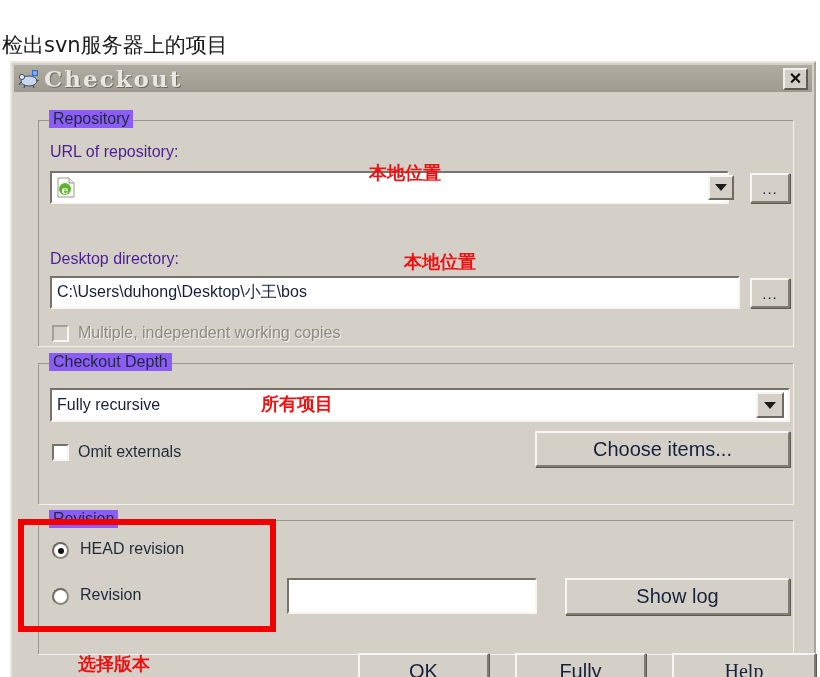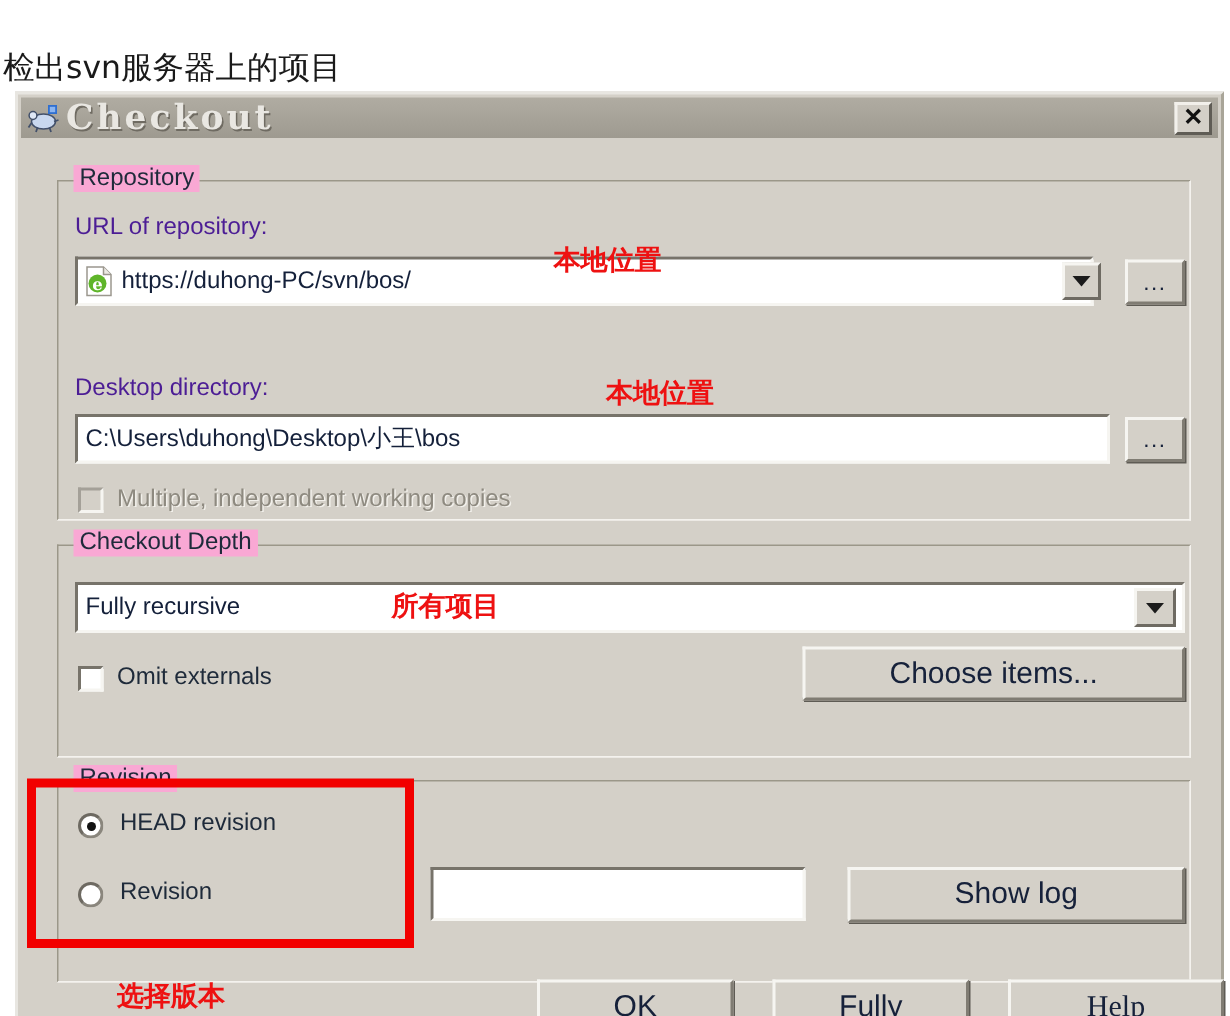--- a/index.html
+++ b/index.html
@@ -110,21 +110,21 @@
     left: -1px; top: -1px; right: -1px; bottom: -1px;
     border: 1px solid #f4f2ee;
     border-left-color: transparent;
     border-top-color: transparent;
     pointer-events: none;
   }
   .group-title {
     position: absolute;
     top: -11px;
     left: 10px;
-    background: #f9a8d4;
+    background: #8b5cf6;
     padding: 0 4px;
     font-size: 16px;
     color: #1e2a3a;
     white-space: nowrap;
   }
 
   .field-label {
     position: absolute;
     font-size: 16px;
     color: #4c1d95;
@@ -324,21 +324,20 @@
 
     <div class="sunken" style="left:38px; top:108px; width:679px; height:33px;">
       <div id="url-icon">
         <svg width="20" height="21" viewBox="0 0 20 21">
           <path d="M2 1 h11 l5 5 v14 h-16 z" fill="#ffffff" stroke="#9b978e" stroke-width="1"></path>
           <path d="M13 1 v5 h5" fill="#eceae4" stroke="#9b978e" stroke-width="1"></path>
           <circle cx="9" cy="12" r="6" fill="#5fb52a"></circle>
           <text x="9" y="16.5" font-family="DejaVu Serif, serif" font-size="11" font-weight="bold" fill="#ffffff" text-anchor="middle">e</text>
         </svg>
       </div>
-      <div class="value" title="https://duhong-PC/svn/bos/">https://duhong-PC/svn/bos/</div>
     </div>
 
     <div class="combo-btn" style="left:696px; top:112px; width:26px; height:25px;">
       <div class="arrow-down"></div>
     </div>
 
     <div class="btn ellipsis-btn" style="left:738px; top:110px; width:40px; height:30px;">...</div>
 
     <div class="field-label" style="left:38px; top:187px;">Desktop directory:</div>
 

